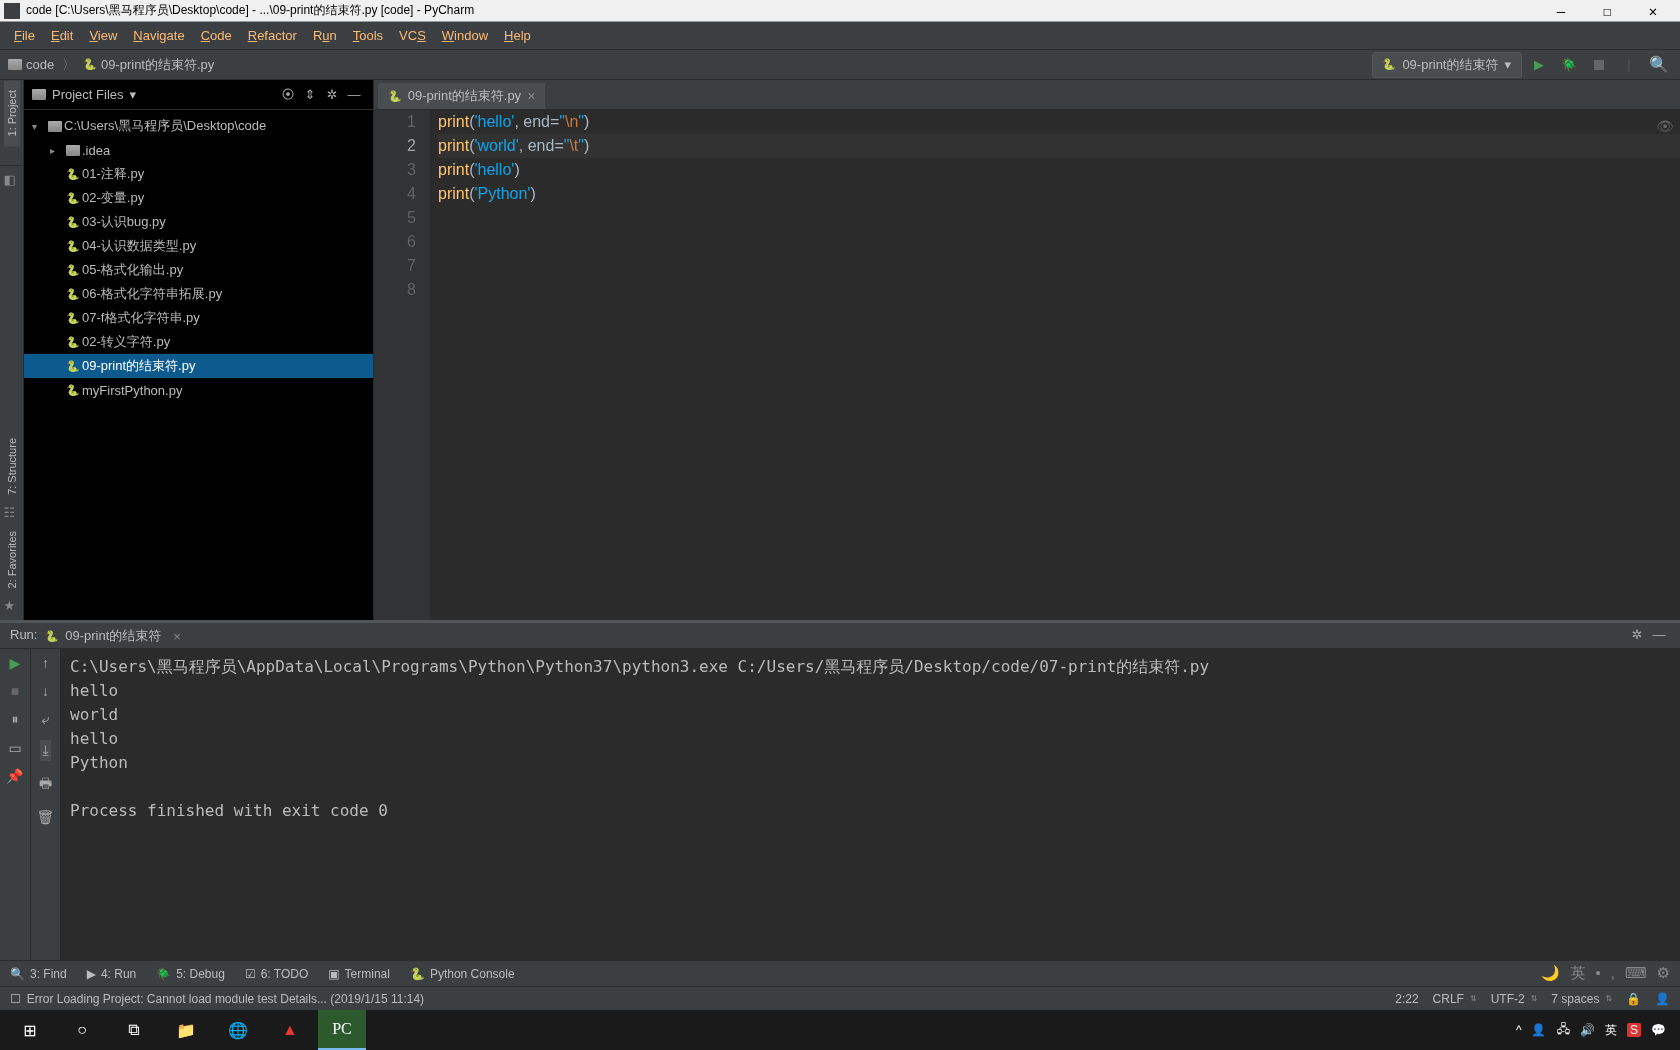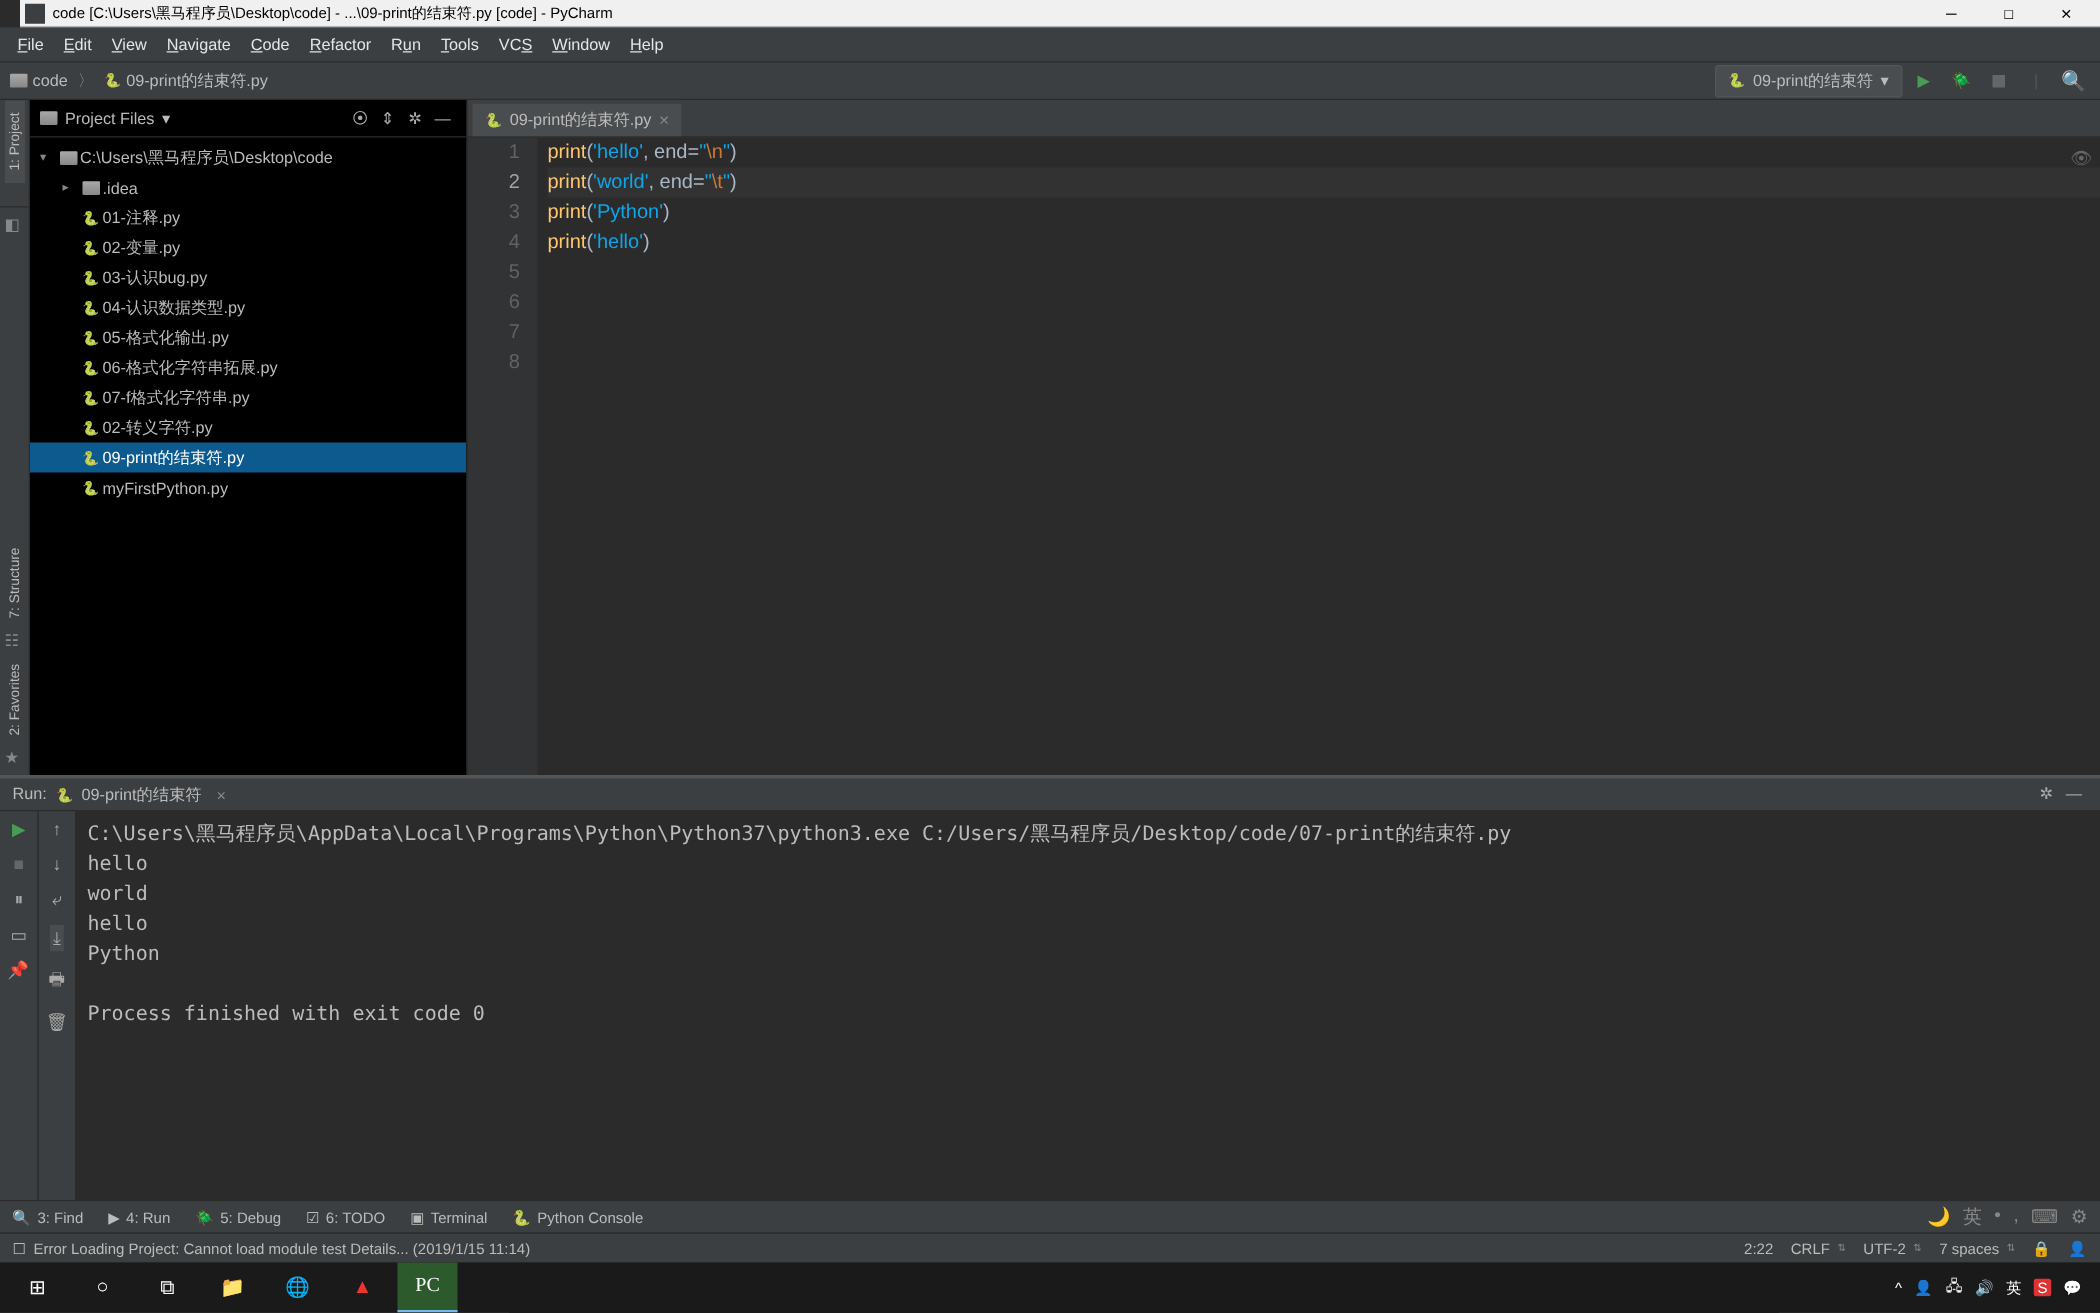--- a/index.html
+++ b/index.html
@@ -1,26 +1,26 @@
 <!DOCTYPE html>
 <html><head>
 <meta charset="utf-8">
 <style>
 * { margin: 0; padding: 0; box-sizing: border-box; font-family: "Segoe UI", Arial, sans-serif; }
 body { width: 1680px; height: 1050px; background: #2b2b2b; color: #bbbbbb; font-size: 13px; overflow: hidden; display: flex; flex-direction: column; }
 
 
-.titlebar { height: 22px; background: #f0f0f0; color: #000; display: flex; align-items: center; padding: 0 4px; border-bottom: 1px solid #999; font-size: 12px; margin-left: 16px; }
+.titlebar { height: 22px; background: #f0f0f0; color: #000; display: flex; align-items: center; padding: 0 4px; border-bottom: 1px solid #999; font-size: 12px; }
 .titlebar .icon { width: 16px; height: 16px; background: #3c3f41; margin-right: 6px; }
 .titlebar .title { flex: 1; }
 .titlebar .winbtn { width: 46px; height: 22px; display: flex; align-items: center; justify-content: center; font-size: 14px; font-family: monospace; }
 
 
 .menubar { height: 28px; background: #3c3f41; display: flex; align-items: center; padding: 0 6px; border-bottom: 1px solid #2b2b2b; }
-.menubar .item { padding: 4px 8px; color: #e5e5e5; cursor: pointer; }
+.menubar .item { padding: 4px 8px; color: #fdba74; cursor: pointer; }
 .menubar .item u { text-decoration: underline; }
 
 
 .navbar { height: 30px; background: #3c3f41; display: flex; align-items: center; padding: 0 8px; border-bottom: 1px solid #2b2b2b; }
 .navbar .crumb { display: flex; align-items: center; gap: 4px; color: #bbbbbb; }
 .navbar .sep { margin: 0 4px; color: #888; }
 .navbar .spacer { flex: 1; }
 .navbar .runcfg { background: #4a4d4f; border: 1px solid #555; padding: 3px 10px; border-radius: 3px; display: flex; align-items: center; gap: 6px; }
 .navbar .btn { width: 26px; height: 26px; display: flex; align-items: center; justify-content: center; margin-left: 4px; }
 .play { color: #499c54; }
@@ -291,22 +291,22 @@
           <div class="ln">3</div>
           <div class="ln">4</div>
           <div class="ln">5</div>
           <div class="ln">6</div>
           <div class="ln">7</div>
           <div class="ln">8</div>
         </div>
       <div class="code" id="code">
           <div class="code-line"><span class="fn">print</span><span class="plain">(</span><span class="str">'hello'</span><span class="plain">, </span><span class="plain">end</span><span class="plain">=</span><span class="str">"</span><span class="esc">\n</span><span class="str">"</span><span class="plain">)</span></div>
           <div class="code-line cur"><span class="fn">print</span><span class="plain">(</span><span class="str">'world'</span><span class="plain">, </span><span class="plain">end</span><span class="plain">=</span><span class="str">"</span><span class="esc">\t</span><span class="str">"</span><span class="plain">)</span></div>
+          <div class="code-line"><span class="fn">print</span><span class="plain">(</span><span class="str">'hello'</span><span class="plain">)</span></div>
           <div class="code-line"><span class="fn">print</span><span class="plain">(</span><span class="str">'Python'</span><span class="plain">)</span></div>
-          <div class="code-line"><span class="fn">print</span><span class="plain">(</span><span class="str">'hello'</span><span class="plain">)</span></div>
           <div class="code-line"></div>
           <div class="code-line"></div>
           <div class="code-line"></div>
           <div class="code-line"></div>
         </div>
       <div class="eye-icon">👁</div>
     </div>
   </div>
 </div>
 

